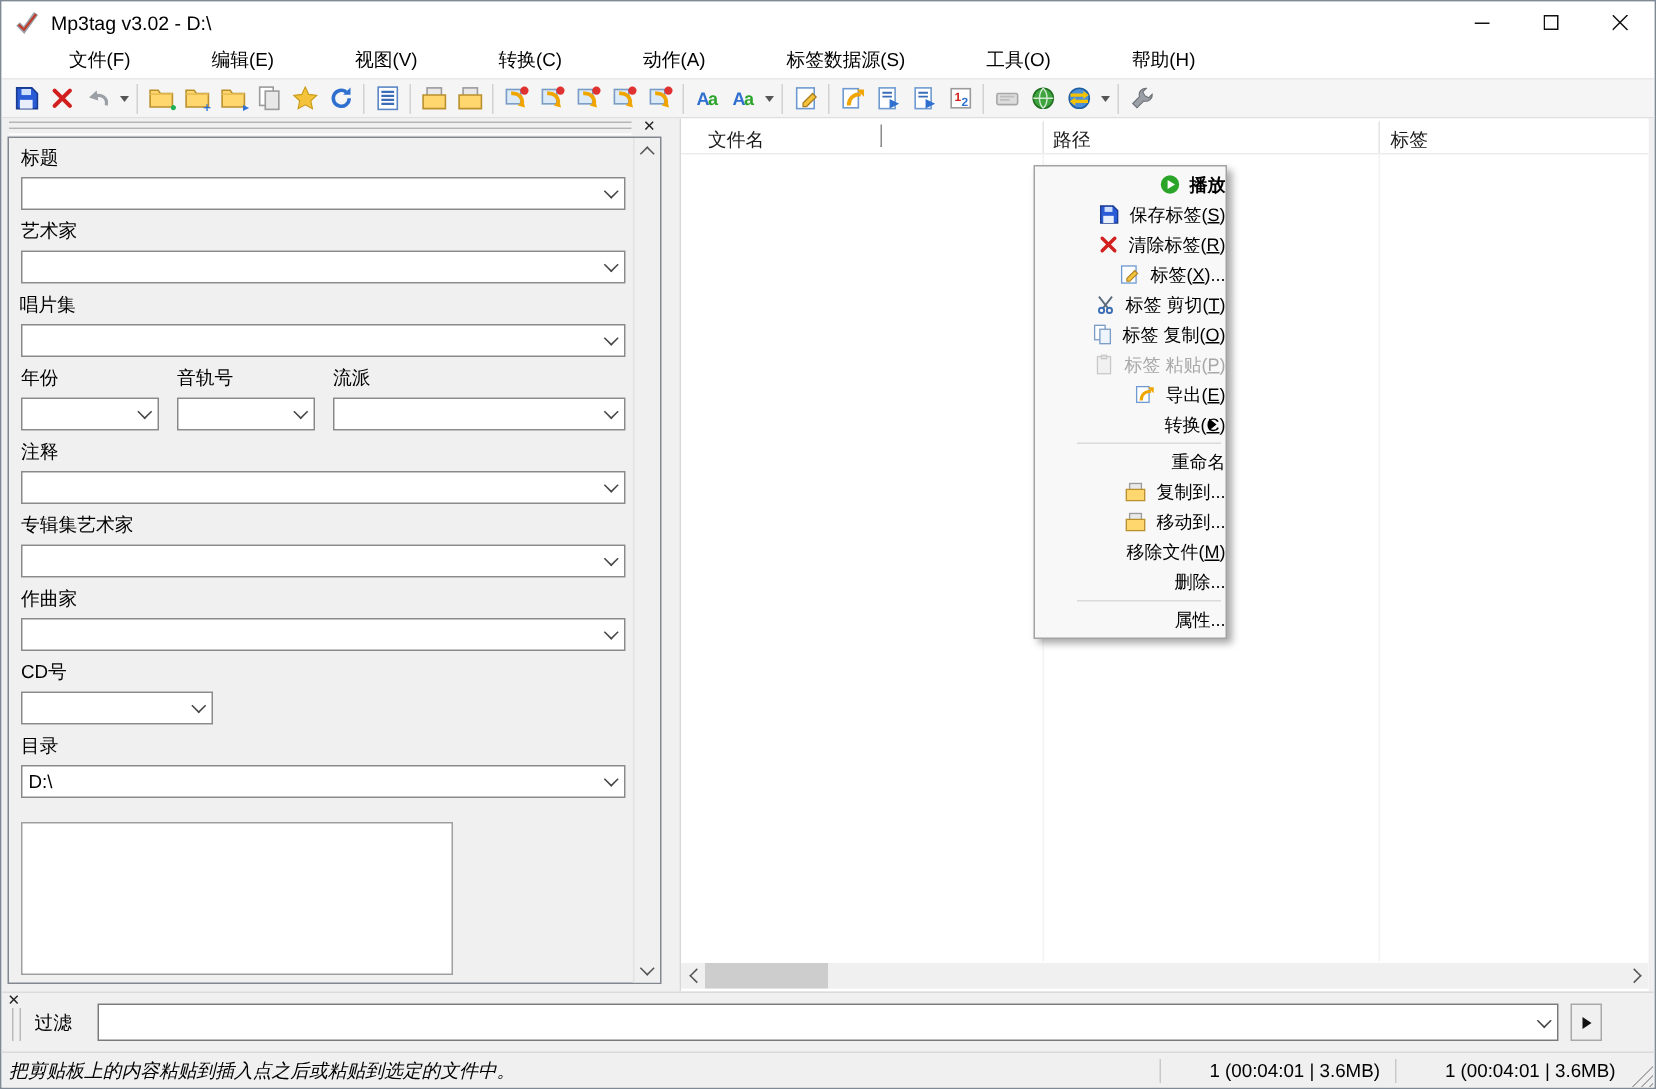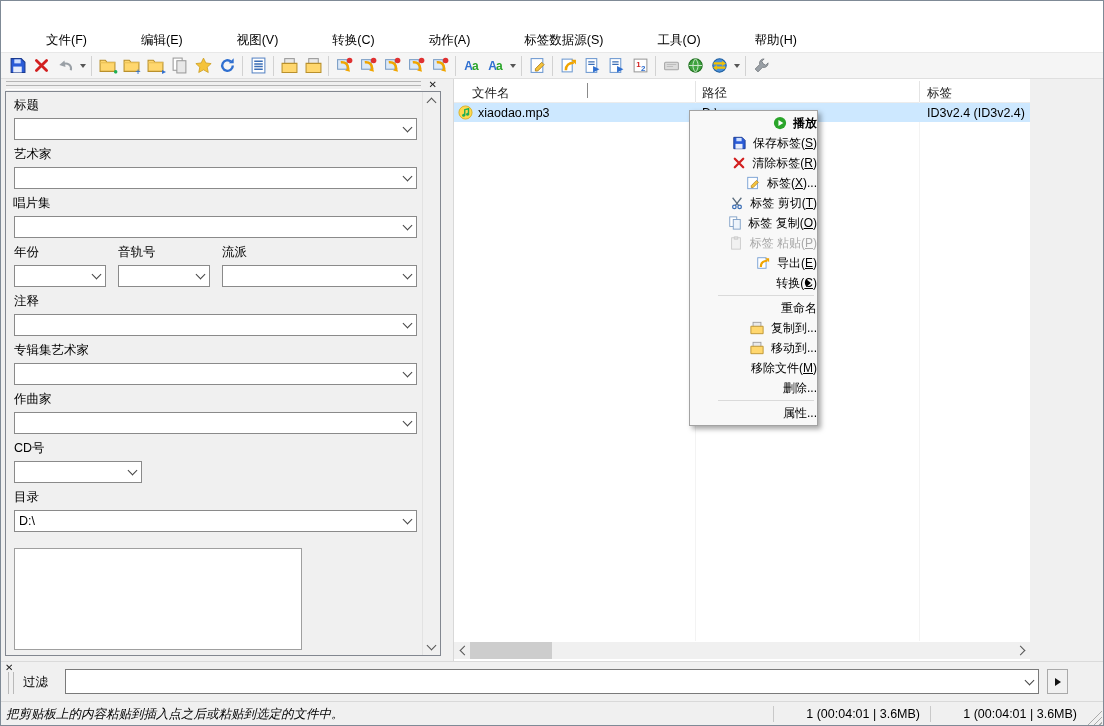--- a/index.html
+++ b/index.html
@@ -36,21 +36,21 @@
   .combo .cval{flex:1;padding-left:4px;font-size:12.5px;overflow:hidden;white-space:nowrap;}
   .combo .cbtn{width:17px;height:100%;display:flex;align-items:center;justify-content:center;}
   .chev{width:6px;height:6px;border-right:1.4px solid #444;border-bottom:1.4px solid #444;transform:rotate(45deg);margin-top:-3px;}
   .chev-up{transform:rotate(-135deg);margin-top:3px;}
   .chev-left{transform:rotate(135deg);margin:0 0 0 3px;}
   .chev-right{transform:rotate(-45deg);margin:0 3px 0 0;}
   .coverbox{position:absolute;left:8px;top:456px;width:286px;height:100px;background:#fff;border:1px solid #9f9f9f;}
   .vscroll{position:absolute;right:0;top:0;bottom:0;width:17px;background:#f0f0f0;border-left:1px solid #e2e2e2;}
   .varrow{position:absolute;left:0;width:17px;height:17px;display:flex;align-items:center;justify-content:center;}
   
-  .filelist{position:absolute;left:452px;top:0;width:577px;height:582px;background:#fff;border-left:1px solid #d8d8d8;box-sizing:border-box;}
+  .filelist{position:absolute;left:452px;top:0;width:646px;height:582px;background:#fff;border-left:1px solid #d8d8d8;box-sizing:border-box;}
   .flheader{position:absolute;left:0;top:2px;right:0;height:21px;background:#fff;border-bottom:1px solid #ececec;}
   .flheader .hlbl{position:absolute;top:4px;font-size:12.5px;color:#1a1a1a;}
   .hsep{position:absolute;top:0;bottom:0;width:1px;background:#e4e4e4;}
   .colline{position:absolute;top:23px;bottom:20px;width:1px;background:#f3f3f3;}
   .sortcaret{position:absolute;top:2px;}
   .flrow{position:absolute;left:0;top:24px;right:0;height:19px;background:#cde8ff;display:flex;align-items:center;}
   .flrow .ficon{position:absolute;left:4px;top:2px;width:15px;height:15px;}
   .flcell{position:absolute;font-size:12.5px;white-space:nowrap;}
   .hscroll{position:absolute;left:0;right:0;bottom:2px;height:17px;background:#f0f0f0;}
   .harrow{position:absolute;top:0;width:17px;height:17px;display:flex;align-items:center;justify-content:center;}
@@ -189,20 +189,43 @@
   <symbol id="i-scissors" viewBox="0 0 16 16">
         <path d="M3 2l7 9M13 2L6 11" stroke="#5a6b7c" stroke-width="1.4"></path>
         <circle cx="5" cy="12.5" r="2" fill="none" stroke="#3a6db5" stroke-width="1.4"></circle>
         <circle cx="11" cy="12.5" r="2" fill="none" stroke="#3a6db5" stroke-width="1.4"></circle>
       </symbol>
 </defs>
   </svg>
 
 <div class="window">
 
+  <div class="titlebar">
+    <svg class="logo">
+        <use href="#i-logo"></use>
+      </svg>
+    <span class="ttl">Mp3tag v3.02 - D:\</span>
+    <div class="wincontrols">
+      <div class="wbtn">
+          <svg width="11" height="11">
+            <path d="M0 5.5h10" stroke="#111"></path>
+          </svg>
+        </div>
+      <div class="wbtn">
+          <svg width="11" height="11">
+            <rect x="0.5" y="0.5" width="9" height="9" fill="none" stroke="#111"></rect>
+          </svg>
+        </div>
+      <div class="wbtn">
+          <svg width="11" height="11">
+            <path d="M0 0l10 10M10 0L0 10" stroke="#111"></path>
+          </svg>
+        </div>
+    </div>
+  </div>
 
   <div class="menubar">
     <span class="mitem">文件(F)</span>
     <span class="mitem">编辑(E)</span>
     <span class="mitem">视图(V)</span>
     <span class="mitem">转换(C)</span>
     <span class="mitem">动作(A)</span>
     <span class="mitem">标签数据源(S)</span>
     <span class="mitem">工具(O)</span>
     <span class="mitem">帮助(H)</span>
@@ -469,28 +492,20 @@
       <div class="flheader">
         <span class="hlbl" style="left:18px">文件名</span>
         <span class="hlbl" style="left:248px">路径</span>
         <span class="hlbl" style="left:473px">标签</span>
         <span class="sortcaret" style="left:133px"><span class="chev chev-up" style="border-color:#8a8a8a"></span></span>
         <div class="hsep" style="left:241px"></div>
         <div class="hsep" style="left:465px"></div>
       </div>
       <div class="colline" style="left:241px"></div>
       <div class="colline" style="left:465px"></div>
-      <div class="flrow">
-        <svg class="ficon">
-            <use href="#i-note"></use>
-          </svg>
-        <span class="flcell" style="left:24px">xiaodao.mp3</span>
-        <span class="flcell" style="left:248px">D:\</span>
-        <span class="flcell" style="left:473px">ID3v2.4 (ID3v2.4)</span>
-      </div>
       <div class="hscroll">
         <div class="harrow" style="left:0">
             <span class="chev chev-left" style="border-color:#555"></span>
           </div>
         <div class="hthumb"></div>
         <div class="harrow" style="right:0">
             <span class="chev chev-right" style="border-color:#555"></span>
           </div>
       </div>
     </div>

